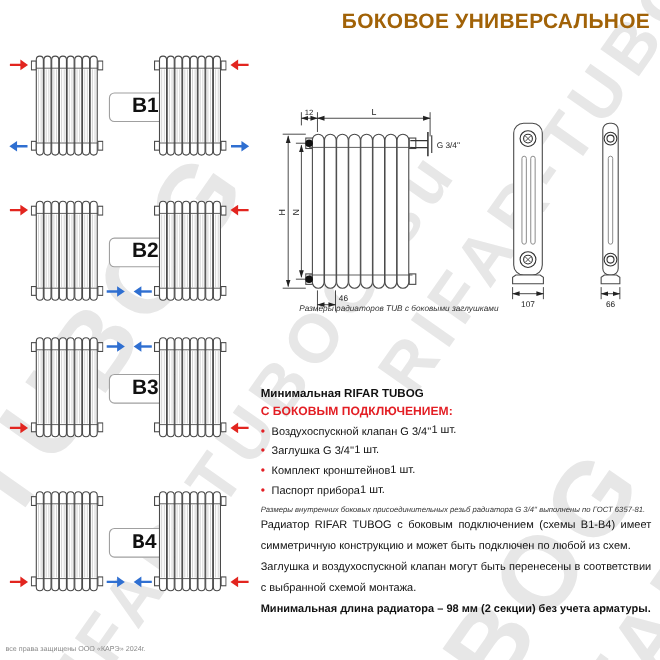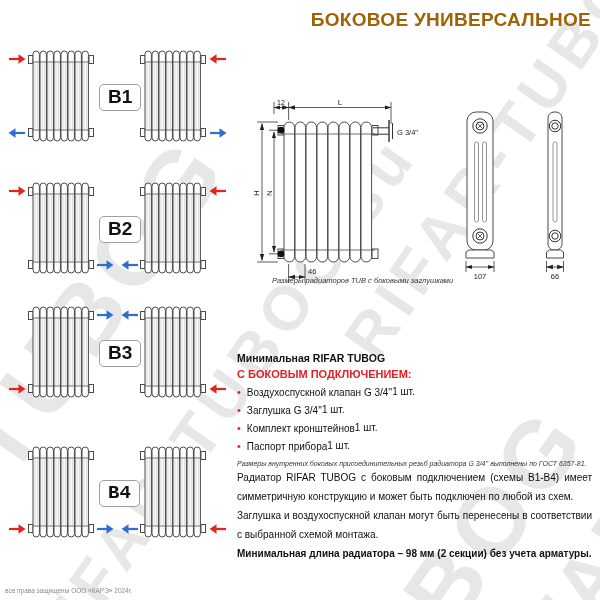--- a/index.html
+++ b/index.html
@@ -20,21 +20,21 @@
   
   #title{position:absolute;top:9px;right:9px;text-align:right;font-weight:bold;
          font-size:19px;line-height:1.16;color:#a16207;letter-spacing:0.3px;}
 
   
   .scheme-row{position:absolute;left:0;width:240px;height:132px;}
   .row-0{top:38px;} .row-1{top:170px;} .row-2{top:294px;} .row-3{top:434px;font-family:Liberation Mono, monospace;}
   .radiator{position:absolute;top:10px;width:66px;height:96px;}
   .radiator-left{left:28px;} .radiator-right{left:140px;}
   .scheme-label{position:absolute;left:99px;top:46px;background:#fff;border:1px solid #a0a0a0;
-                border-radius:5px;padding:1px 8px 2px;font-weight:bold;font-size:19px;color:#111;}
+                border-radius:5px;padding:1px 20px 2px;font-weight:bold;font-size:19px;color:#111;}
   .flow-arrow{position:absolute;width:18px;height:12px;line-height:0;}
   .flow-arrow.dir-left{transform:scaleX(-1);}
 
   
   #dim-front{position:absolute;left:250px;top:96px;}
   #dim-side{position:absolute;left:450px;top:100px;}
   #dim-caption{position:absolute;left:272px;top:276px;font-size:7.5px;font-style:italic;color:#333;}
   svg{font-family:"Liberation Sans", sans-serif;}
   svg text{fill:#222;}
 

